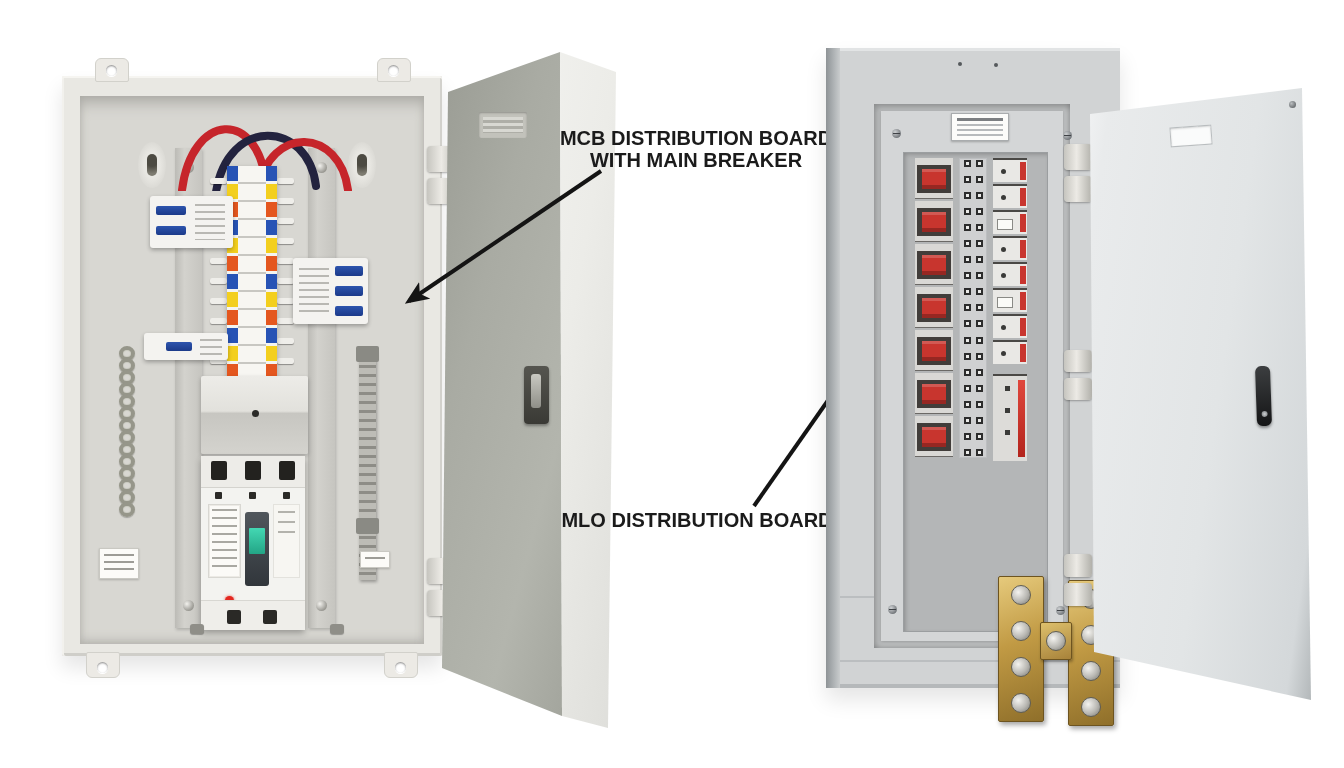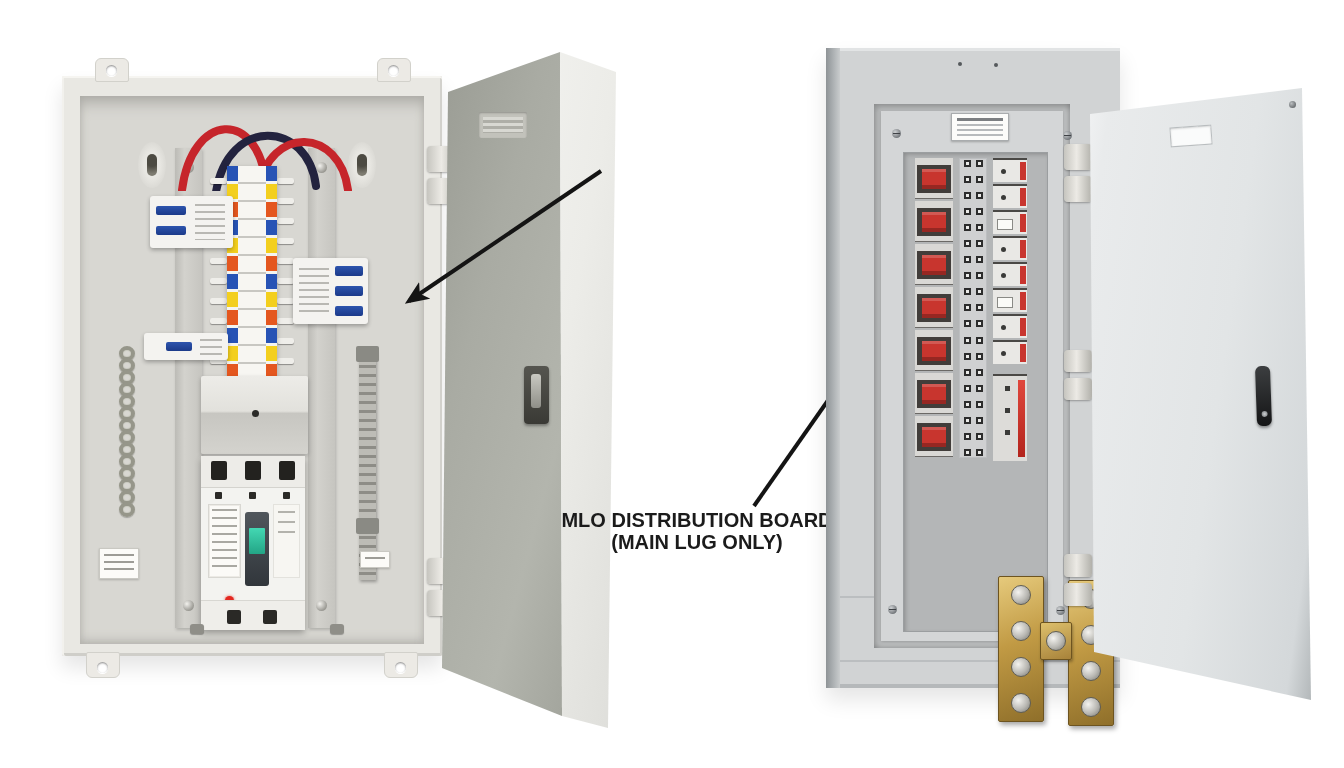--- a/index.html
+++ b/index.html
@@ -333,23 +333,26 @@
     <div class="face"></div>
     <div class="edge"></div>
     <div class="vent">
         <i></i>
       </div>
     <div class="latch">
         <i></i>
       </div>
   </div>
 
+  <div class="ann ann-mcb">
+    <div>MCB DISTRIBUTION BOARD</div>
+    <div>WITH MAIN BREAKER</div>
+  </div>
   <div class="ann ann-mlo">
     <div>MLO DISTRIBUTION BOARD</div>
-    <div>(MAIN LUG ONLY)</div>
   </div>
 
   <svg class="arrows" viewBox="0 0 1344 768">
     <defs>
       <marker id="ah" markerUnits="userSpaceOnUse" markerWidth="24" markerHeight="20" refX="19" refY="10" orient="auto">
         <path d="M0,0 L24,10 L0,20 L6,10 z" fill="#141414"></path>
       </marker>
     </defs>
     <path d="M 601 171 L 409 301" fill="none" stroke-width="4" marker-end="url(#ah)" stroke="#141414"></path>
     <path d="M 754 506 L 850 369" fill="none" stroke-width="4" marker-end="url(#ah)" stroke="#141414"></path>

